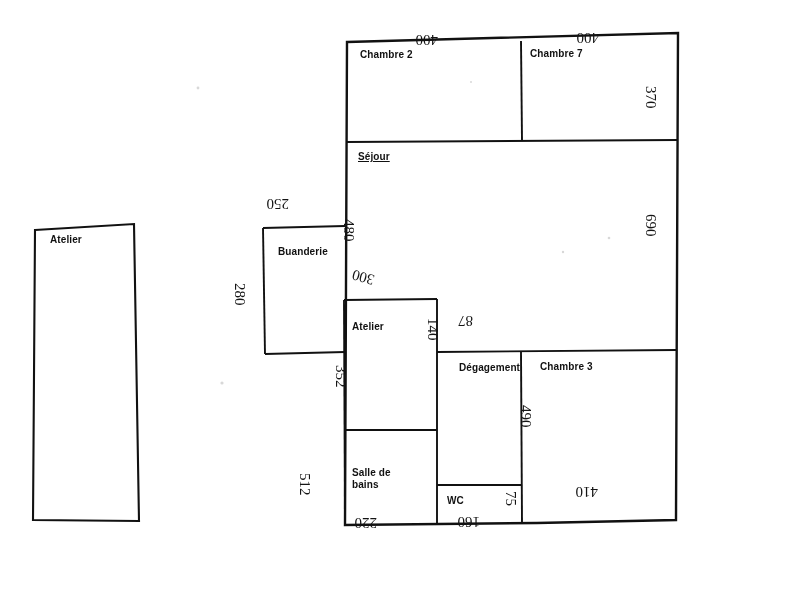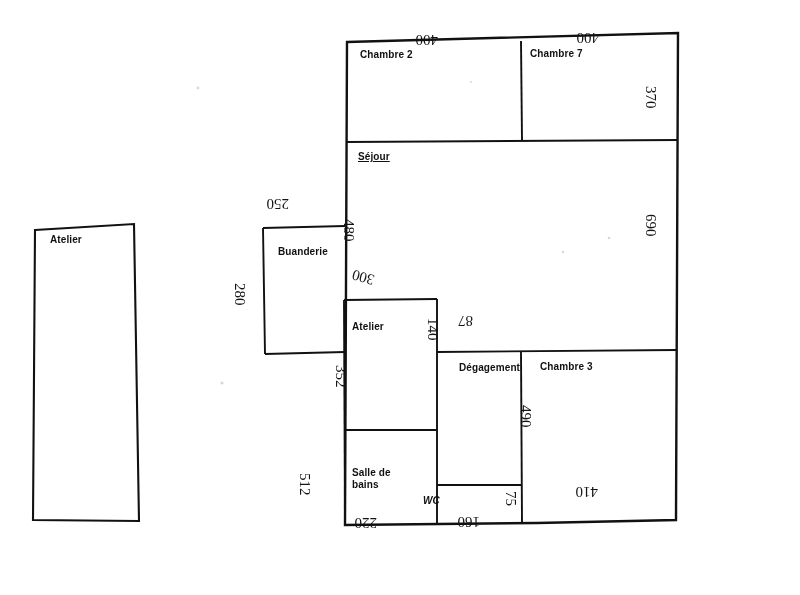--- a/index.html
+++ b/index.html
@@ -72,21 +72,21 @@
 <div id="labels">
     <div class="room-label" style="left: 50px; top: 234px;">Atelier</div>
     <div class="room-label" style="left: 360px; top: 49px;">Chambre 2</div>
     <div class="room-label" style="left: 530px; top: 48px;">Chambre 7</div>
     <div class="room-label" style="left: 358px; top: 151px; text-decoration: underline;">Séjour</div>
     <div class="room-label" style="left: 278px; top: 246px;">Buanderie</div>
     <div class="room-label" style="left: 352px; top: 321px;">Atelier</div>
     <div class="room-label" style="left: 352px; top: 441px; margin-top: 26px;">Salle de
 bains</div>
     <div class="room-label" style="left: 447px; top: 362px; margin-left: 12px;">Dégagement</div>
-    <div class="room-label" style="left: 423px; top: 495px; font-style: italic;">WC</div>
+    <div class="room-label" style="left: 447px; top: 495px;">WC</div>
     <div class="room-label" style="left: 540px; top: 361px;">Chambre 3</div>
   </div>
 <div id="dims">
     <div class="dim" style="left: 438px; top: 48px; transform: rotate(180deg); transform-origin: left top;">400</div>
     <div class="dim" style="left: 599px; top: 46px; transform: rotate(180deg); transform-origin: left top;">400</div>
     <div class="dim" style="left: 659px; top: 86px; transform: rotate(90deg); transform-origin: left top;">370</div>
     <div class="dim" style="left: 357px; top: 219px; transform: rotate(90deg); transform-origin: left top;">480</div>
     <div class="dim" style="left: 659px; top: 214px; transform: rotate(90deg); transform-origin: left top;">690</div>
     <div class="dim" style="left: 289px; top: 212px; transform: rotate(180deg); transform-origin: left top;">250</div>
     <div class="dim" style="left: 248px; top: 283px; transform: rotate(90deg); transform-origin: left top;">280</div>

